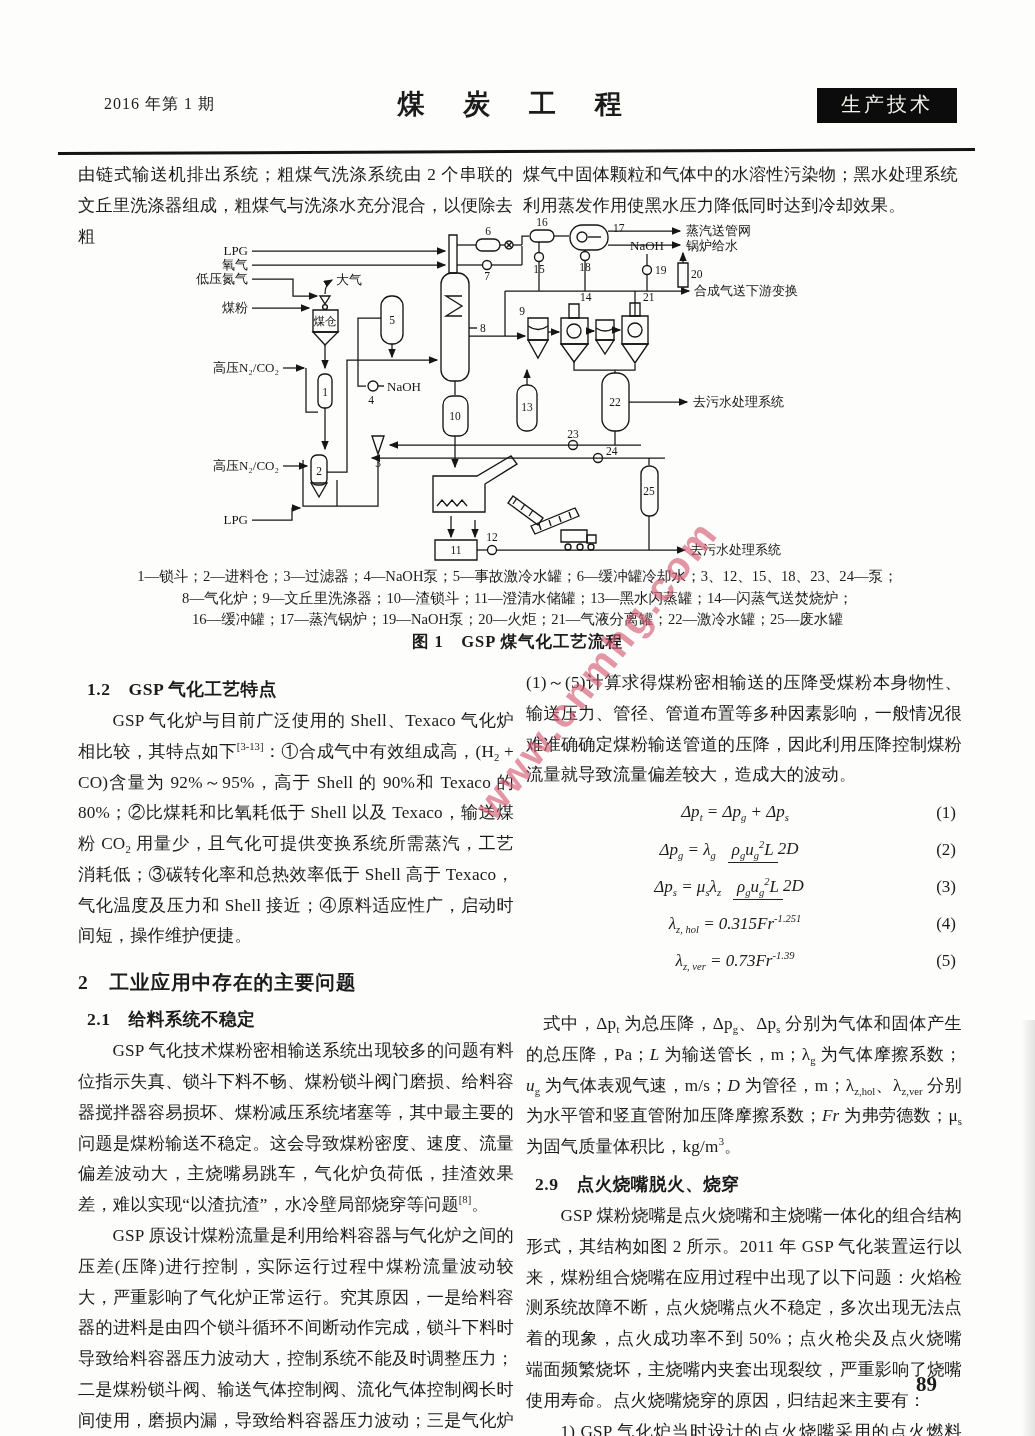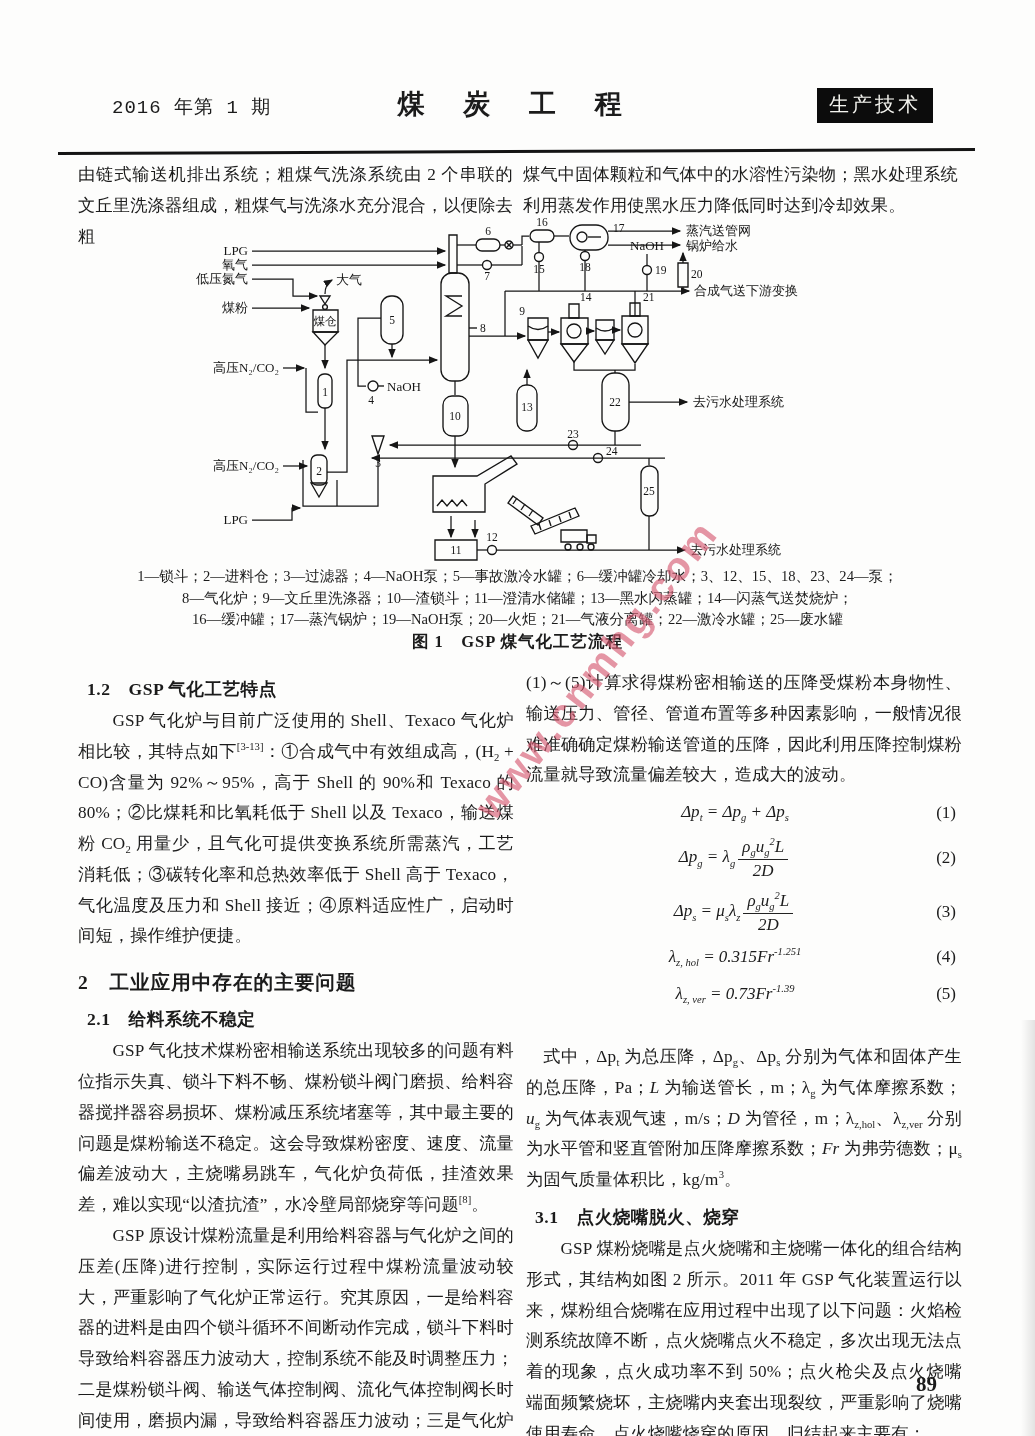--- a/index.html
+++ b/index.html
@@ -1,25 +1,25 @@
 <!DOCTYPE html>
 <html><head>
 <meta charset="utf-8">
 <style>
   html,body{margin:0;padding:0;background:#ffffff;}
   .page{position:relative;width:1035px;height:1436px;background:#fdfdfc;overflow:hidden;
         font-family:"Liberation Serif","DejaVu Serif",serif;color:#1b1b1b;}
   .edge-shade{position:absolute;right:0;top:1020px;width:14px;height:416px;
         background:linear-gradient(to right,rgba(0,0,0,0),rgba(0,0,0,0.10));}
   
-  .issue{position:absolute;left:112px;top:94px;font-size:19px;letter-spacing:1px;font-family:Liberation Mono, monospace;}
+  .issue{position:absolute;left:104px;top:94px;font-size:16px;letter-spacing:1px;}
   .journal{position:absolute;left:0;right:0;top:86px;text-align:center;font-size:27px;
         font-weight:bold;letter-spacing:16px;}
   .badge{position:absolute;left:817px;top:88px;background:#0c0c0c;color:#f4f4ef;
-        font-size:20px;padding:3px 12px 5px;letter-spacing:3px;}
+        font-size:20px;padding:3px 24px 5px;letter-spacing:3px;}
   .rule{position:absolute;left:58px;top:150px;width:917px;height:3px;background:#141414;
         transform:rotate(-0.25deg);}
   
   .intro{position:absolute;left:78px;top:160px;width:884px;display:flex;gap:10px;}
   .col{width:435px;}
   .para{font-size:17.2px;line-height:1.79;text-align:justify;text-indent:2em;margin:0;
         letter-spacing:0.2px;}
   .para.noindent{text-indent:0;}
   .para.indent1{text-indent:1em;margin-top:33px;}
   
@@ -34,22 +34,22 @@
   .body-right{position:absolute;left:526px;top:668px;width:436px;}
   .h-sub{font-weight:bold;font-size:17.6px;margin:9px 9px 5px;letter-spacing:0.5px;}
   .h-main{font-weight:bold;font-size:19.6px;margin:17px 0 11px;letter-spacing:1px;}
   sub,sup{font-size:0.62em;letter-spacing:0;}
   
   .eq-row{position:relative;display:flex;align-items:center;justify-content:center;
         margin:7px 18px 7px 0;min-height:30px;font-size:17px;}
   .eq{font-style:italic;}
   .eq-num{position:absolute;right:-12px;top:50%;transform:translateY(-50%);
         font-style:normal;font-size:17px;}
-  .frac{display:inline-flex;flex-direction:column;vertical-align:middle;text-align:center;
-        margin:0 3px;}
+  .frac{display:inline-flex;flex-direction:row;vertical-align:middle;text-align:center;
+        margin:0 12px;}
   .fnum{display:block;border-bottom:1.4px solid #222;padding:0 4px;line-height:1.25;}
   .fden{display:block;line-height:1.25;}
   
   .watermark{position:absolute;left:466px;top:800px;transform:rotate(-52deg);
         transform-origin:0 0;font-size:40px;font-weight:bold;letter-spacing:3px;
         color:rgba(213,86,110,0.62);font-family:"Liberation Sans",sans-serif;
         pointer-events:none;white-space:nowrap;}
   .pageno{position:absolute;left:916px;top:1372px;font-size:21px;font-weight:bold;}
   
   .figure svg *{vector-effect:non-scaling-stroke;}
@@ -369,21 +369,21 @@
     <div class="eq-row">
       <span class="eq"><span>λ</span><sub>z, hol</sub><span> = 0.315Fr</span><sup>-1.251</sup></span>
       <span class="eq-num">(4)</span>
     </div>
     <div class="eq-row">
       <span class="eq"><span>λ</span><sub>z, ver</sub><span> = 0.73Fr</span><sup>-1.39</sup></span>
       <span class="eq-num">(5)</span>
     </div>
 
     <p class="para indent1"><span>式中，Δp</span><sub>t</sub><span> 为总压降，Δp</span><sub>g</sub><span>、Δp</span><sub>s</sub><span> 分别为气体和固体产生的总压降，Pa；</span><i>L</i><span> 为输送管长，m；λ</span><sub>g</sub><span> 为气体摩擦系数；</span><i>u</i><sub>g</sub><span> 为气体表观气速，m/s；</span><i>D</i><span> 为管径，m；λ</span><sub>z,hol</sub><span>、λ</span><sub>z,ver</sub><span> 分别为水平管和竖直管附加压降摩擦系数；</span><i>Fr</i><span> 为弗劳德数；μ</span><sub>s</sub><span> 为固气质量体积比，kg/m</span><sup>3</sup><span>。</span></p>
-    <div class="h-sub">3.1　点火烧嘴脱火、烧穿</div>
+    <div class="h-sub">2.9　点火烧嘴脱火、烧穿</div>
     <p class="para">GSP 煤粉烧嘴是点火烧嘴和主烧嘴一体化的组合结构形式，其结构如图 2 所示。2011 年 GSP 气化装置运行以来，煤粉组合烧嘴在应用过程中出现了以下问题：火焰检测系统故障不断，点火烧嘴点火不稳定，多次出现无法点着的现象，点火成功率不到 50%；点火枪尖及点火烧嘴端面频繁烧坏，主烧嘴内夹套出现裂纹，严重影响了烧嘴使用寿命。点火烧嘴烧穿的原因，归结起来主要有：</p>
     <p class="para">1) GSP 气化炉当时设计的点火烧嘴采用的点火燃料为混合液化石油气(氮气占 70%，液化石油气占 30%，设计温度为 100℃左右)，实际运行温度在 75℃左右，并且液化石油气可能带液，造成点火电极附近温度低，有积水等异常</p>
   </div>
 
   <div class="watermark">www.cnmhg.com</div>
   <div class="pageno">89</div>
   <div class="edge-shade"></div>
 </div>
 
 </body></html>

